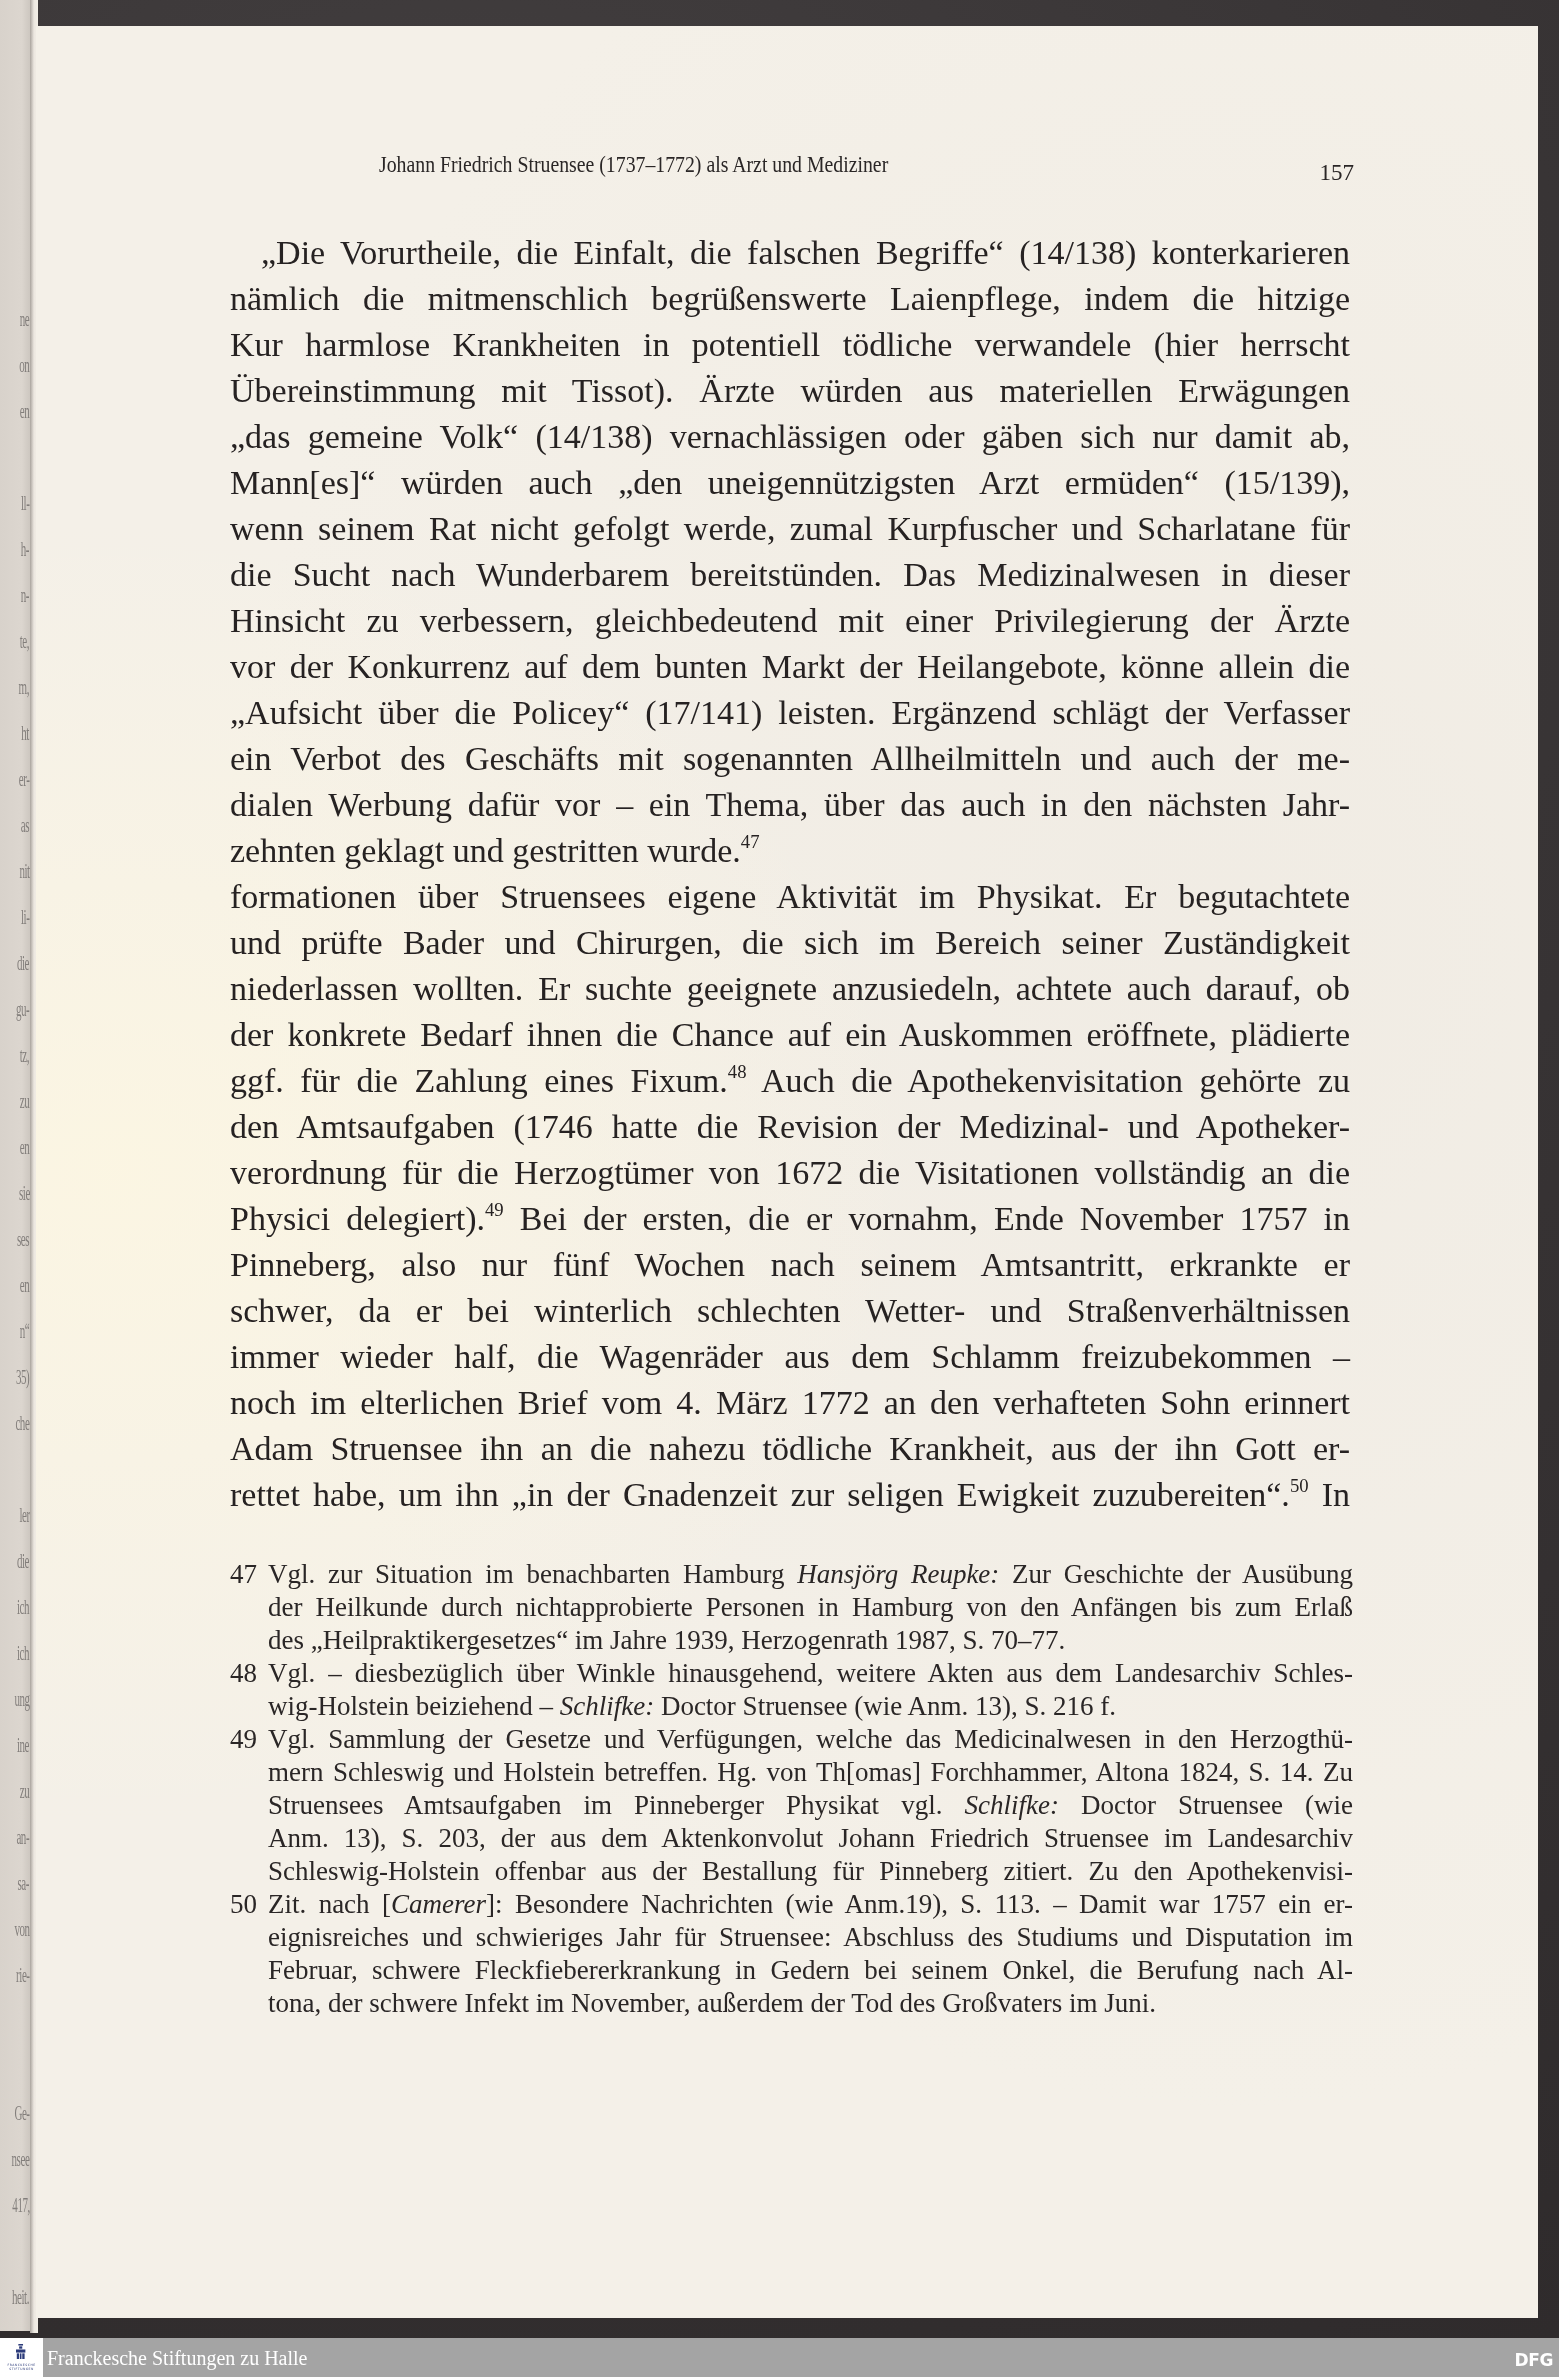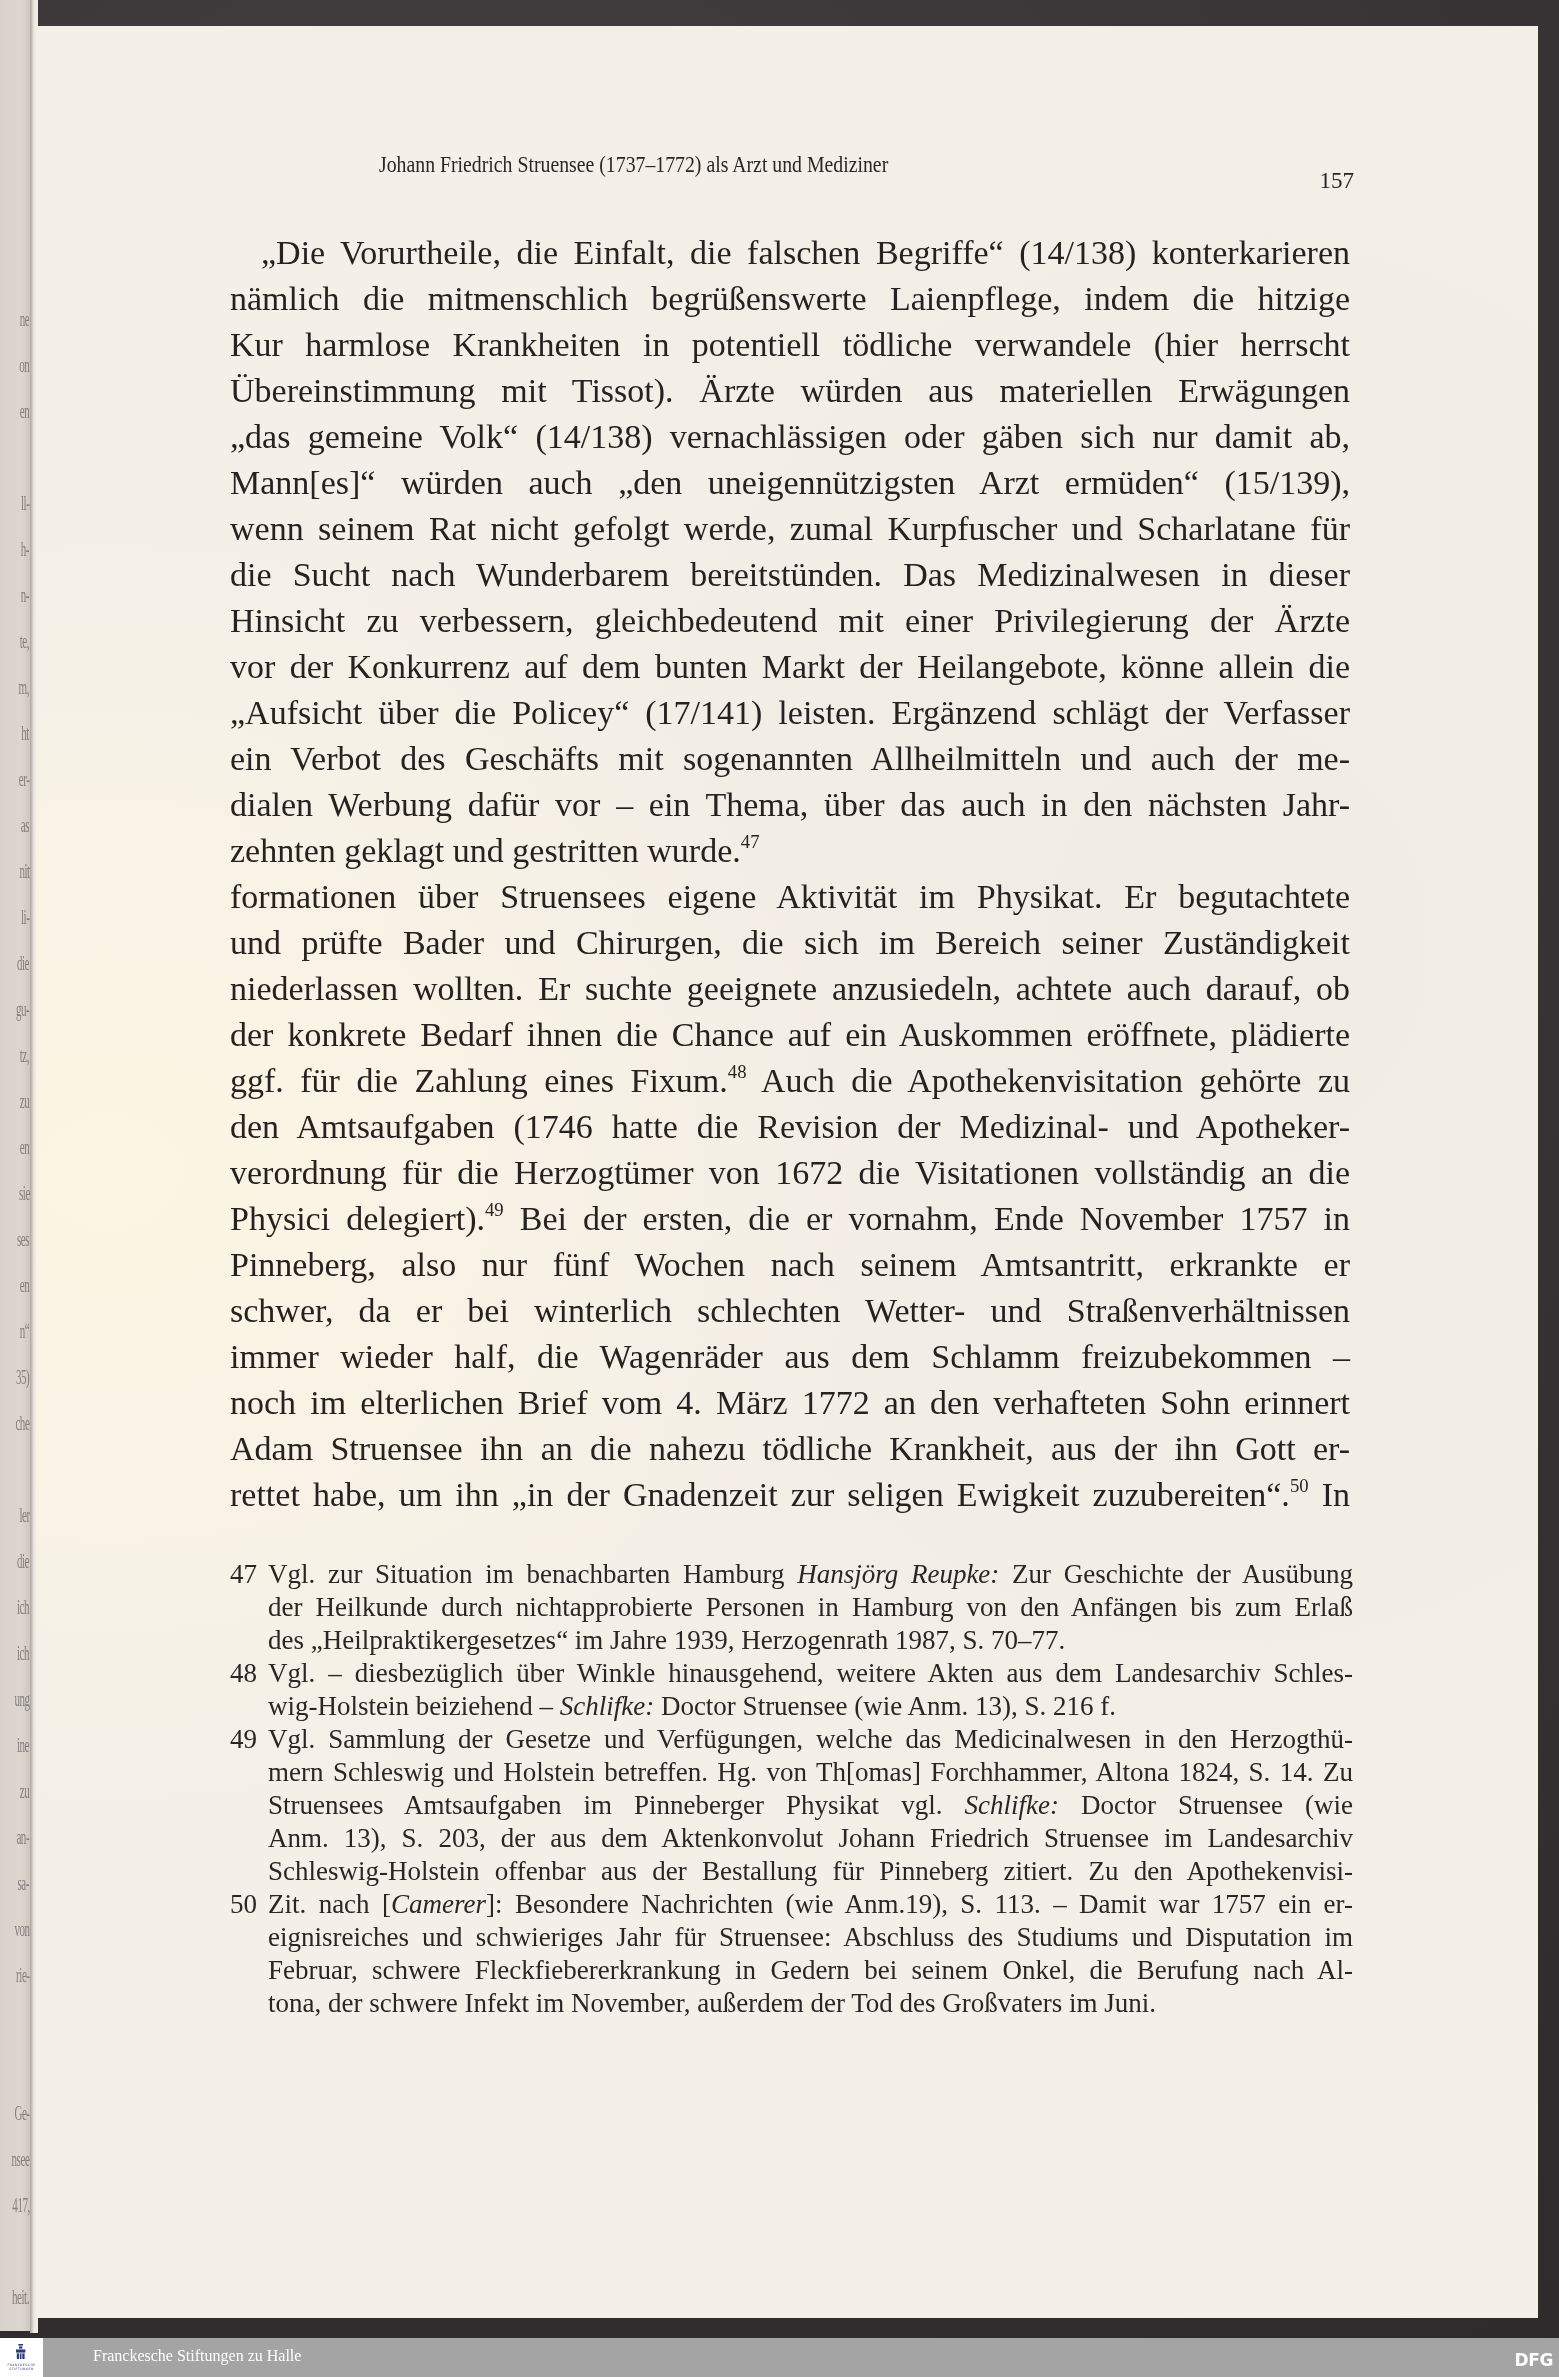--- a/index.html
+++ b/index.html
@@ -34,21 +34,21 @@
     background: #f4f0e8;
     background-image:
       radial-gradient(ellipse at 5% 50%, rgba(252,246,226,0.9) 0%, rgba(244,240,232,0) 40%),
       radial-gradient(ellipse at 80% 40%, rgba(238,233,225,0.6) 0%, rgba(244,240,232,0) 60%);
   }
   .running-head {
     position: absolute; left: 343px; top: 119px; width: 975px; height: 39px;
     font-size: 23px; color: #2a2626; line-height: 39px;
   }
   .running-head .title { position: absolute; left: 0; top: 0; white-space: nowrap; transform: scaleX(0.86); transform-origin: left center; }
-  .running-head .pageno { position: absolute; right: 0; top: 16px; }
+  .running-head .pageno { position: absolute; right: 0; top: 8px; }
 
   .body-text {
     position: absolute; left: 194px; top: 204px; width: 1120px;
     font-size: 34px; line-height: 46px; color: #262222;
   }
   .line {
     display: block; height: 46px; white-space: nowrap;
     text-align: justify; text-align-last: justify;
   }
   .line.last { text-align-last: left; }
@@ -75,22 +75,22 @@
   }
   .logo-box {
     position: absolute; left: 0; top: 0; width: 43px; height: 39px; background: #ffffff;
   }
   .logo-figure { position: absolute; left: 16.4px; top: 5.5px; width: 9.4px; height: 15.6px; }
   .logo-text {
     position: absolute; left: 1.6px; top: 26px; width: 40px; font-family: "DejaVu Sans", sans-serif;
     font-size: 3.1px; letter-spacing: 0.5px; color: #2c3b7a; text-align: center; line-height: 3.9px;
   }
   .footer-title {
-    position: absolute; left: 47px; top: 8.6px; font-size: 16px; color: #ffffff;
-    font-family: "Liberation Serif", serif; white-space: nowrap; margin-left: 46px;
+    position: absolute; left: 47px; top: 8.6px; font-size: 20px; color: #ffffff;
+    font-family: "Liberation Serif", serif; white-space: nowrap;
   }
   .dfg {
     position: absolute; right: 7px; top: 11.7px; font-family: "DejaVu Sans", sans-serif;
     font-weight: bold; font-size: 17px; color: #ffffff; letter-spacing: -0.4px; font-style: normal;
   }
 </style>
 </head>
 <body>
 
 <div class="scan-bg"></div>

